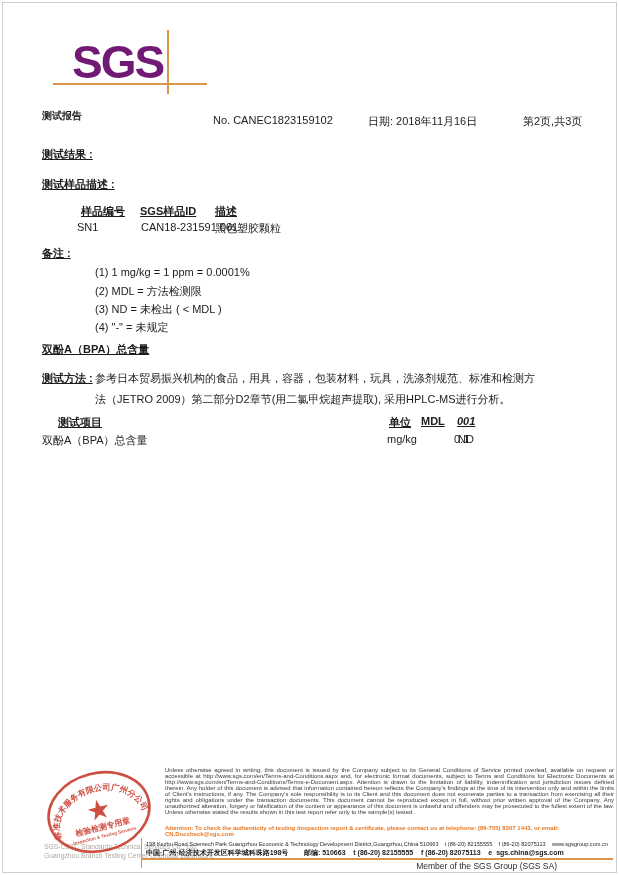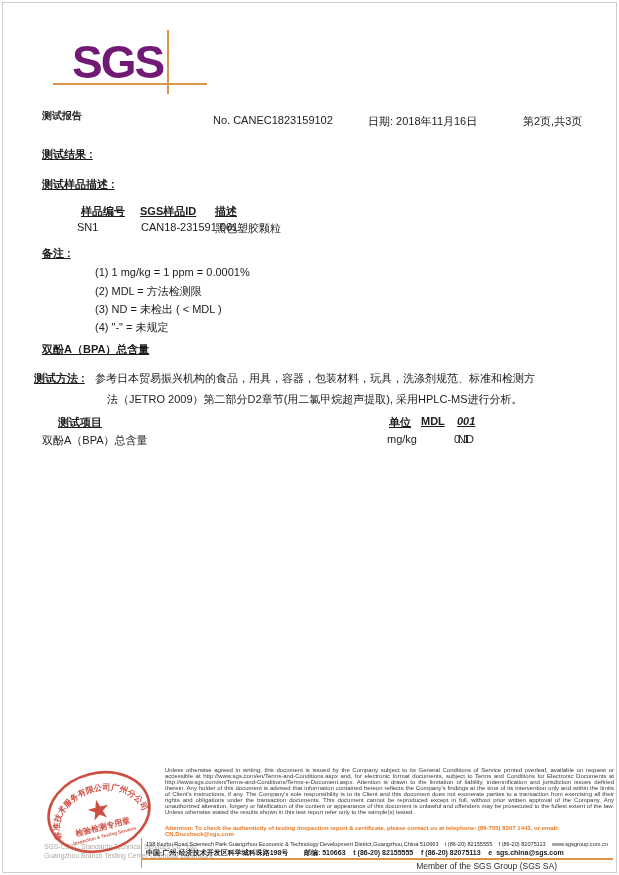--- a/index.html
+++ b/index.html
@@ -58,23 +58,23 @@
   <span class="abs cn" style="left:215px;top:221px;">黑色塑胶颗粒</span>
 </div>
 
 <div class="abs cn b" style="left:42px;top:246px;">备注 :</div>
 <div class="abs cn" style="left:95px;top:266px;">(1) 1 mg/kg = 1 ppm = 0.0001%</div>
 <div class="abs cn" style="left:95px;top:284px;">(2) MDL = 方法检测限</div>
 <div class="abs cn" style="left:95px;top:302px;">(3) ND = 未检出 ( &lt; MDL )</div>
 <div class="abs cn" style="left:95px;top:320px;">(4) "-" = 未规定</div>
 
 <div class="abs cn b u" style="left:42px;top:342px;">双酚A（BPA）总含量</div>
-<div class="abs cn b" style="left:34px;top:371px;">测试方法 :</div>
+<div class="abs cn b" style="left:42px;top:371px;">测试方法 :</div>
 <div class="abs cn" style="left:95px;top:371px;">参考日本贸易振兴机构的食品，用具，容器，包装材料，玩具，洗涤剂规范、标准和检测方</div>
-<div class="abs cn" style="left:95px;top:392px;margin-left:12px;">法（JETRO 2009）第二部分D2章节(用二氯甲烷超声提取), 采用HPLC-MS进行分析。</div>
+<div class="abs cn" style="left:95px;top:392px;">法（JETRO 2009）第二部分D2章节(用二氯甲烷超声提取), 采用HPLC-MS进行分析。</div>
 
 <div>
   <span class="abs cn b u" style="left:58px;top:415px;">测试项目</span>
   <span class="abs cn b u" style="left:389px;top:415px;">单位</span>
   <span class="abs cn b u" style="left:421px;top:415px;">MDL</span>
   <span class="abs cn b u i" style="left:457px;top:415px;">001</span>
   <span class="abs cn" style="left:42px;top:433px;">双酚A（BPA）总含量</span>
   <span class="abs cn" style="left:387px;top:433px;">mg/kg</span>
   <span class="abs cn" style="left:414px;top:433px;margin-left:40px;">0.1</span>
   <span class="abs cn" style="left:458px;top:433px;">ND</span>

